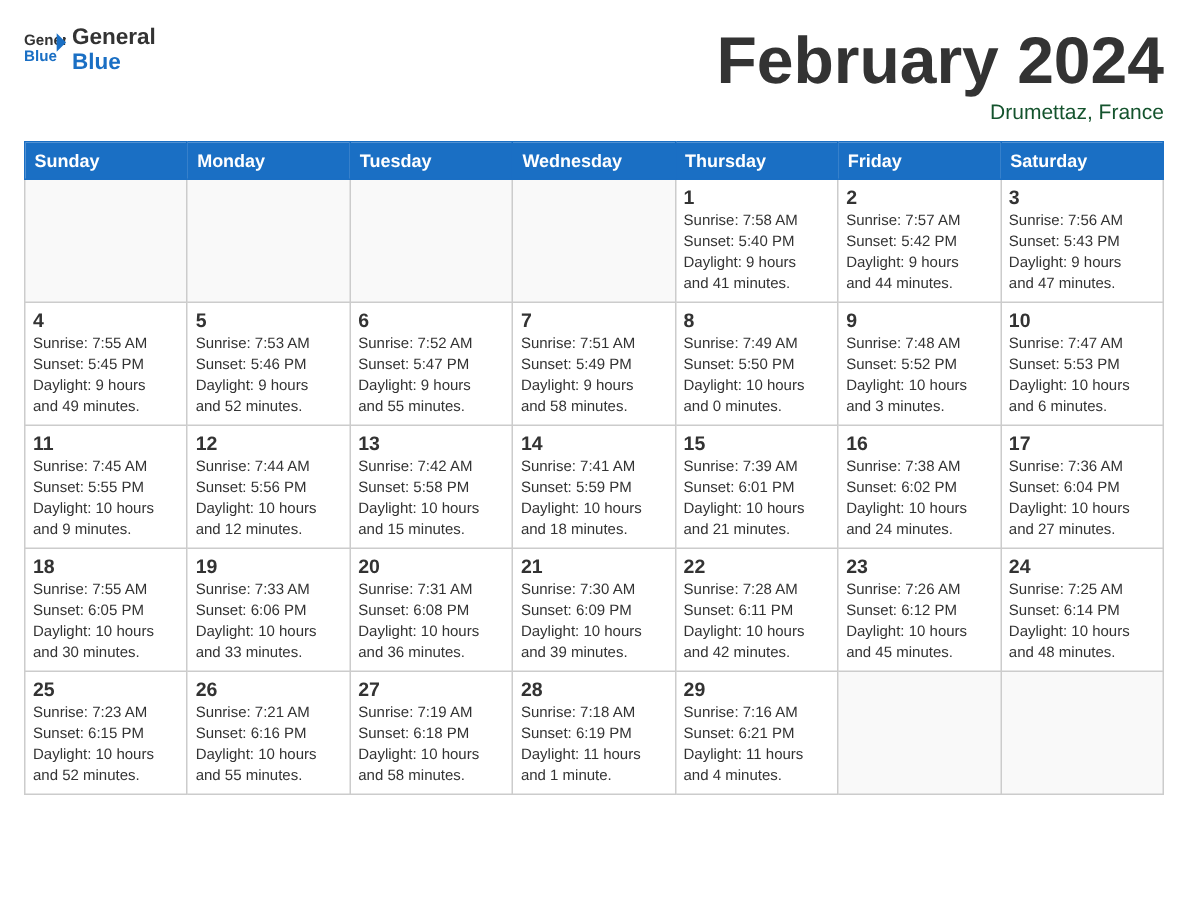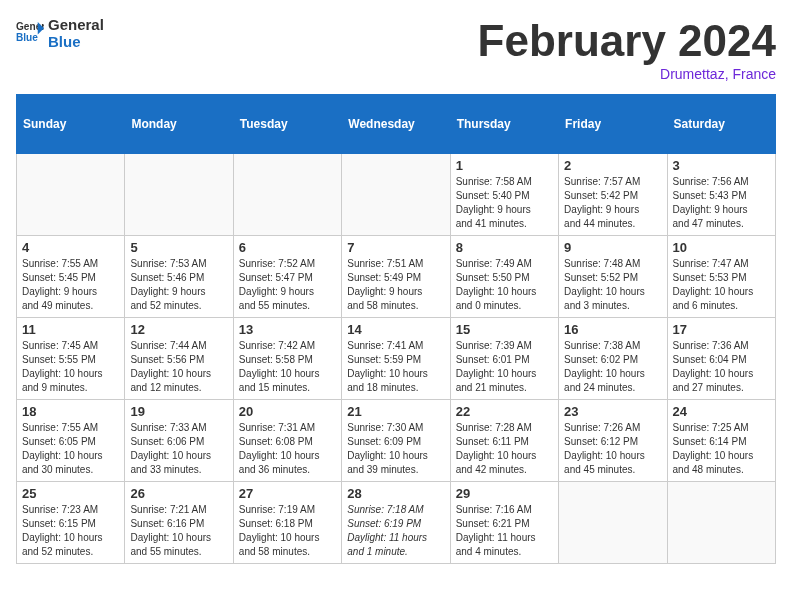--- a/index.html
+++ b/index.html
@@ -28,31 +28,31 @@
     .title-block {
       text-align: right;
     }
     .month-title {
       font-size: 44px;
       font-weight: bold;
       color: #333;
     }
     .location {
       font-size: 14px;
-      color: #6d28d9;
+      color: #14532d;
     }
     .calendar {
       width: 100%;
       border-collapse: collapse;
       font-size: 11px;
     }
     .calendar th {
       background: #1a6fc4;
       color: #fff;
-      padding: 22px 6px;
+      padding: 5px 6px;
       text-align: left;
       font-size: 12px;
       font-weight: bold;
       border: 1px solid #1a6fc4;
     }
     .calendar td {
       border: 1px solid #ccc;
       vertical-align: top;
       padding: 4px 5px;
       width: 108px;
@@ -305,21 +305,21 @@
         </td>
         <td>
           <div class="day-num">27</div>
           <div class="day-info" style="white-space: pre-line;">Sunrise: 7:19 AM
 Sunset: 6:18 PM
 Daylight: 10 hours
 and 58 minutes.</div>
         </td>
         <td>
           <div class="day-num">28</div>
-          <div class="day-info" style="white-space: pre-line; font-style: italic;">Sunrise: 7:18 AM
+          <div class="day-info" style="white-space: pre-line;">Sunrise: 7:18 AM
 Sunset: 6:19 PM
 Daylight: 11 hours
 and 1 minute.</div>
         </td>
         <td>
           <div class="day-num">29</div>
           <div class="day-info" style="white-space: pre-line;">Sunrise: 7:16 AM
 Sunset: 6:21 PM
 Daylight: 11 hours
 and 4 minutes.</div>

